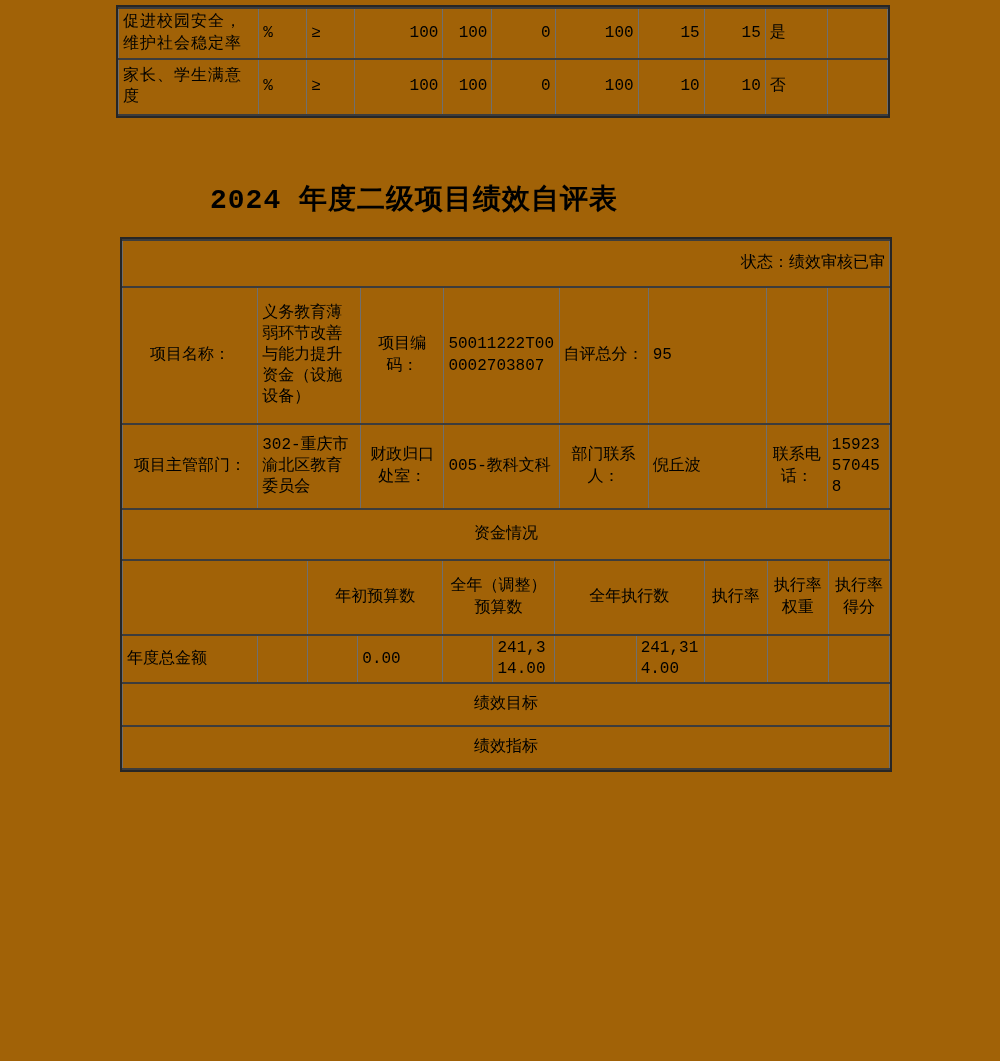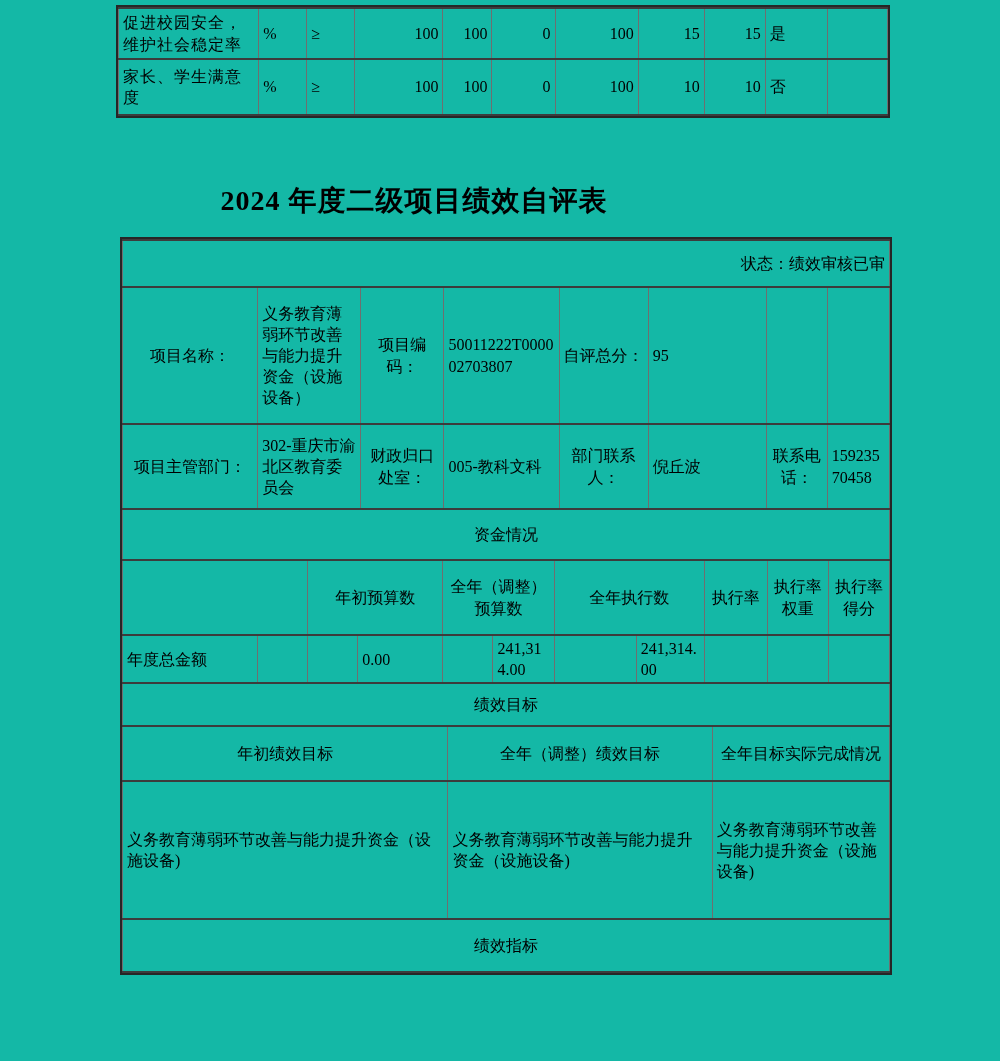--- a/index.html
+++ b/index.html
@@ -1,21 +1,21 @@
 <!DOCTYPE html>
 <html><head>
 <meta charset="utf-8">
 <style>
   html,body{margin:0;padding:0;}
   .page{
     position:relative;
     width:1000px;height:1061px;
-    background:#14b8a6;
+    background:#a16207;
     overflow:hidden;
-    font-family:Liberation Serif, serif;
+    font-family:Liberation Mono, monospace;
     color:#000;
     font-size:16px;
     line-height:1.32;
   }
   table.t{
     border-collapse:collapse;
     table-layout:fixed;
     width:100%;
   }
   table.t td{
@@ -212,42 +212,23 @@
       </table>
 
     <table class="t">
       <tbody>
           <tr style="height:43px">
         <td class="sect-cell">绩效目标</td>
       </tr>
     </tbody>
       </table>
 
-    <table class="t">
-      <colgroup>
-        <col style="width:325px">
-          <col style="width:264px">
-          <col style="width:177px">
-      </colgroup>
-      <tbody>
-          <tr style="height:55px">
-        <td class="ac">年初绩效目标</td>
-        <td class="ac">全年（调整）绩效目标</td>
-        <td class="ac gh3">全年目标实际完成情况</td>
-      </tr>
-      <tr style="height:138px">
-        <td class="al vtop g1">义务教育薄弱环节改善与能力提升资金（设施设备)</td>
-        <td class="al vtop g2">义务教育薄弱环节改善与能力提升资金（设施设备)</td>
-        <td class="al vtop g3">义务教育薄弱环节改善与能力提升资金（设施设备)</td>
-      </tr>
-    </tbody>
-      </table>
-
-    <table class="t">
-      <tbody>
-          <tr style="height:53px">
+
+    <table class="t">
+      <tbody>
+          <tr style="height:43px">
         <td class="sect-cell">绩效指标</td>
       </tr>
     </tbody>
       </table>
 
   </div>
 </div>
 
 </body></html>

